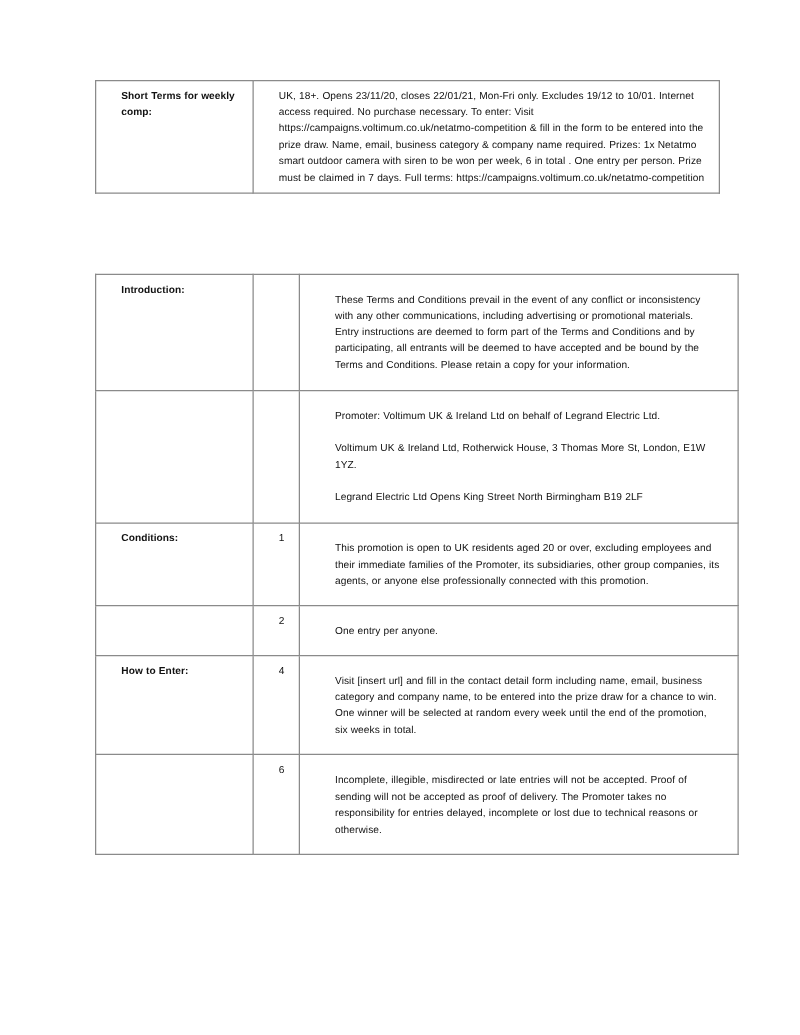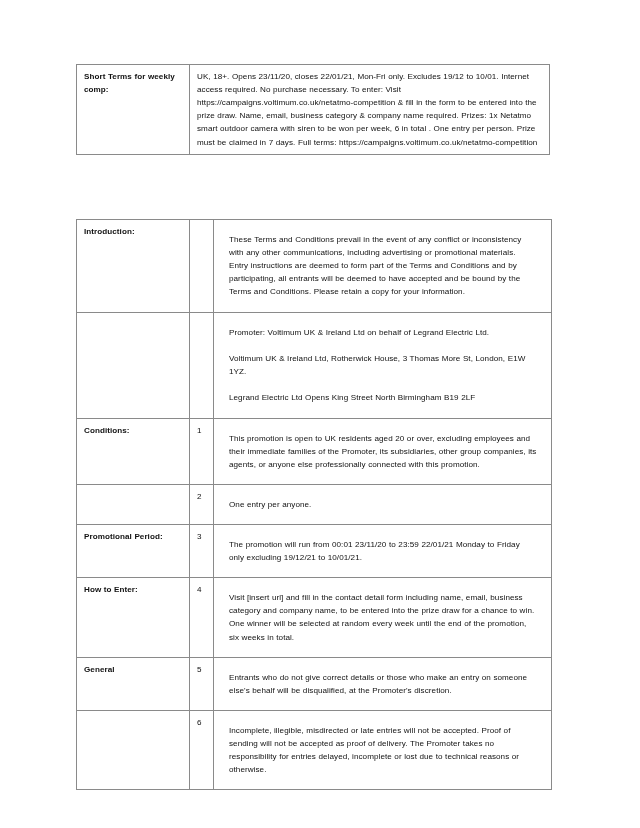--- a/index.html
+++ b/index.html
@@ -25,21 +25,21 @@
   table.doc-table {
     border-collapse: collapse;
     table-layout: fixed;
     width: 466px;
     position: absolute;
     left: 76px;
   }
   table.doc-table td {
     border: 1px solid #8a8a8a;
     vertical-align: top;
-    padding: 5px 6px 5px 7px;
+    padding: 5px 6px 5px 20px;
     font-size: 8.1px;
     line-height: 1.62;
     letter-spacing: 0.06px;
     word-spacing: 0.2px;
     color: #111111;
   }
   td.label-col {
     width: 99px;
     font-weight: bold;
   }
@@ -103,38 +103,24 @@
           </td>
         </tr>
         <tr>
           <td class="label-col"><span class="empty-cell">&nbsp;</span></td>
           <td class="num-col">2</td>
           <td class="body-col">
             <p class="para">One entry per anyone.</p>
           </td>
         </tr>
         <tr>
-          <td class="label-col">Promotional Period:</td>
-          <td class="num-col">3</td>
-          <td class="body-col">
-            <p class="para">The promotion will run from 00:01 23/11/20 to 23:59 22/01/21 Monday to Friday only excluding 19/12/21 to 10/01/21.</p>
-          </td>
-        </tr>
-        <tr>
           <td class="label-col">How to Enter:</td>
           <td class="num-col">4</td>
           <td class="body-col">
             <p class="para">Visit [insert url] and fill in the contact detail form including name, email, business category and company name, to be entered into the prize draw for a chance to win. One winner will be selected at random every week until the end of the promotion, six weeks in total.</p>
-          </td>
-        </tr>
-        <tr>
-          <td class="label-col">General</td>
-          <td class="num-col">5</td>
-          <td class="body-col">
-            <p class="para">Entrants who do not give correct details or those who make an entry on someone else's behalf will be disqualified, at the Promoter's discretion.</p>
           </td>
         </tr>
         <tr>
           <td class="label-col"><span class="empty-cell">&nbsp;</span></td>
           <td class="num-col">6</td>
           <td class="body-col">
             <p class="para">Incomplete, illegible, misdirected or late entries will not be accepted. Proof of sending will not be accepted as proof of delivery. The Promoter takes no responsibility for entries delayed, incomplete or lost due to technical reasons or otherwise.</p>
           </td>
         </tr>
       </tbody>

